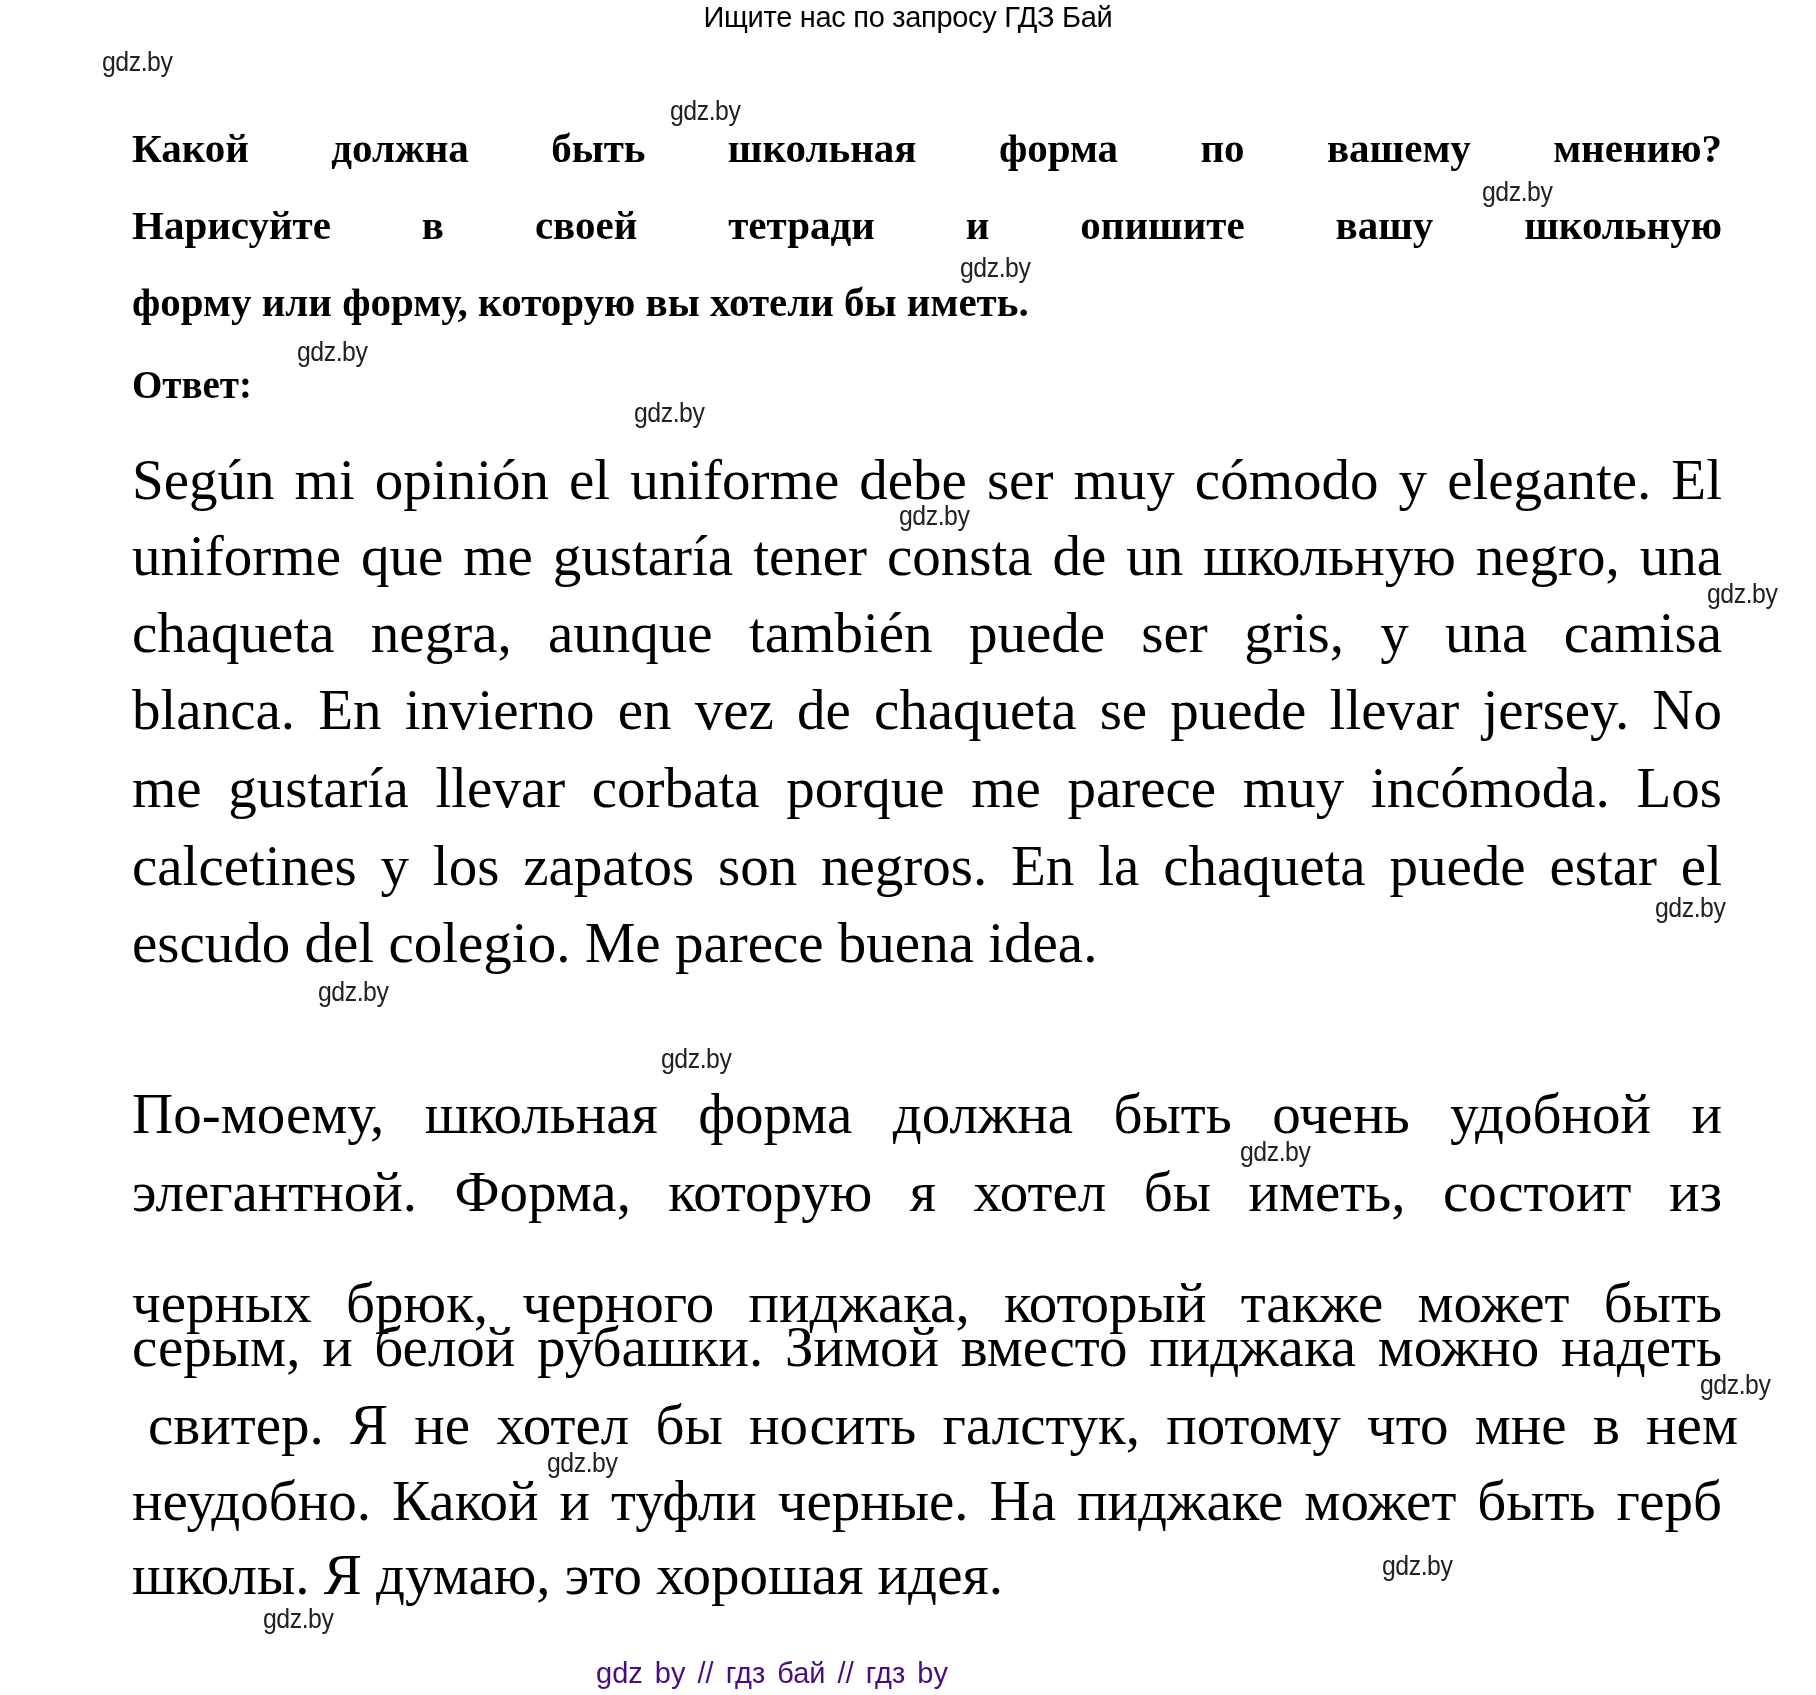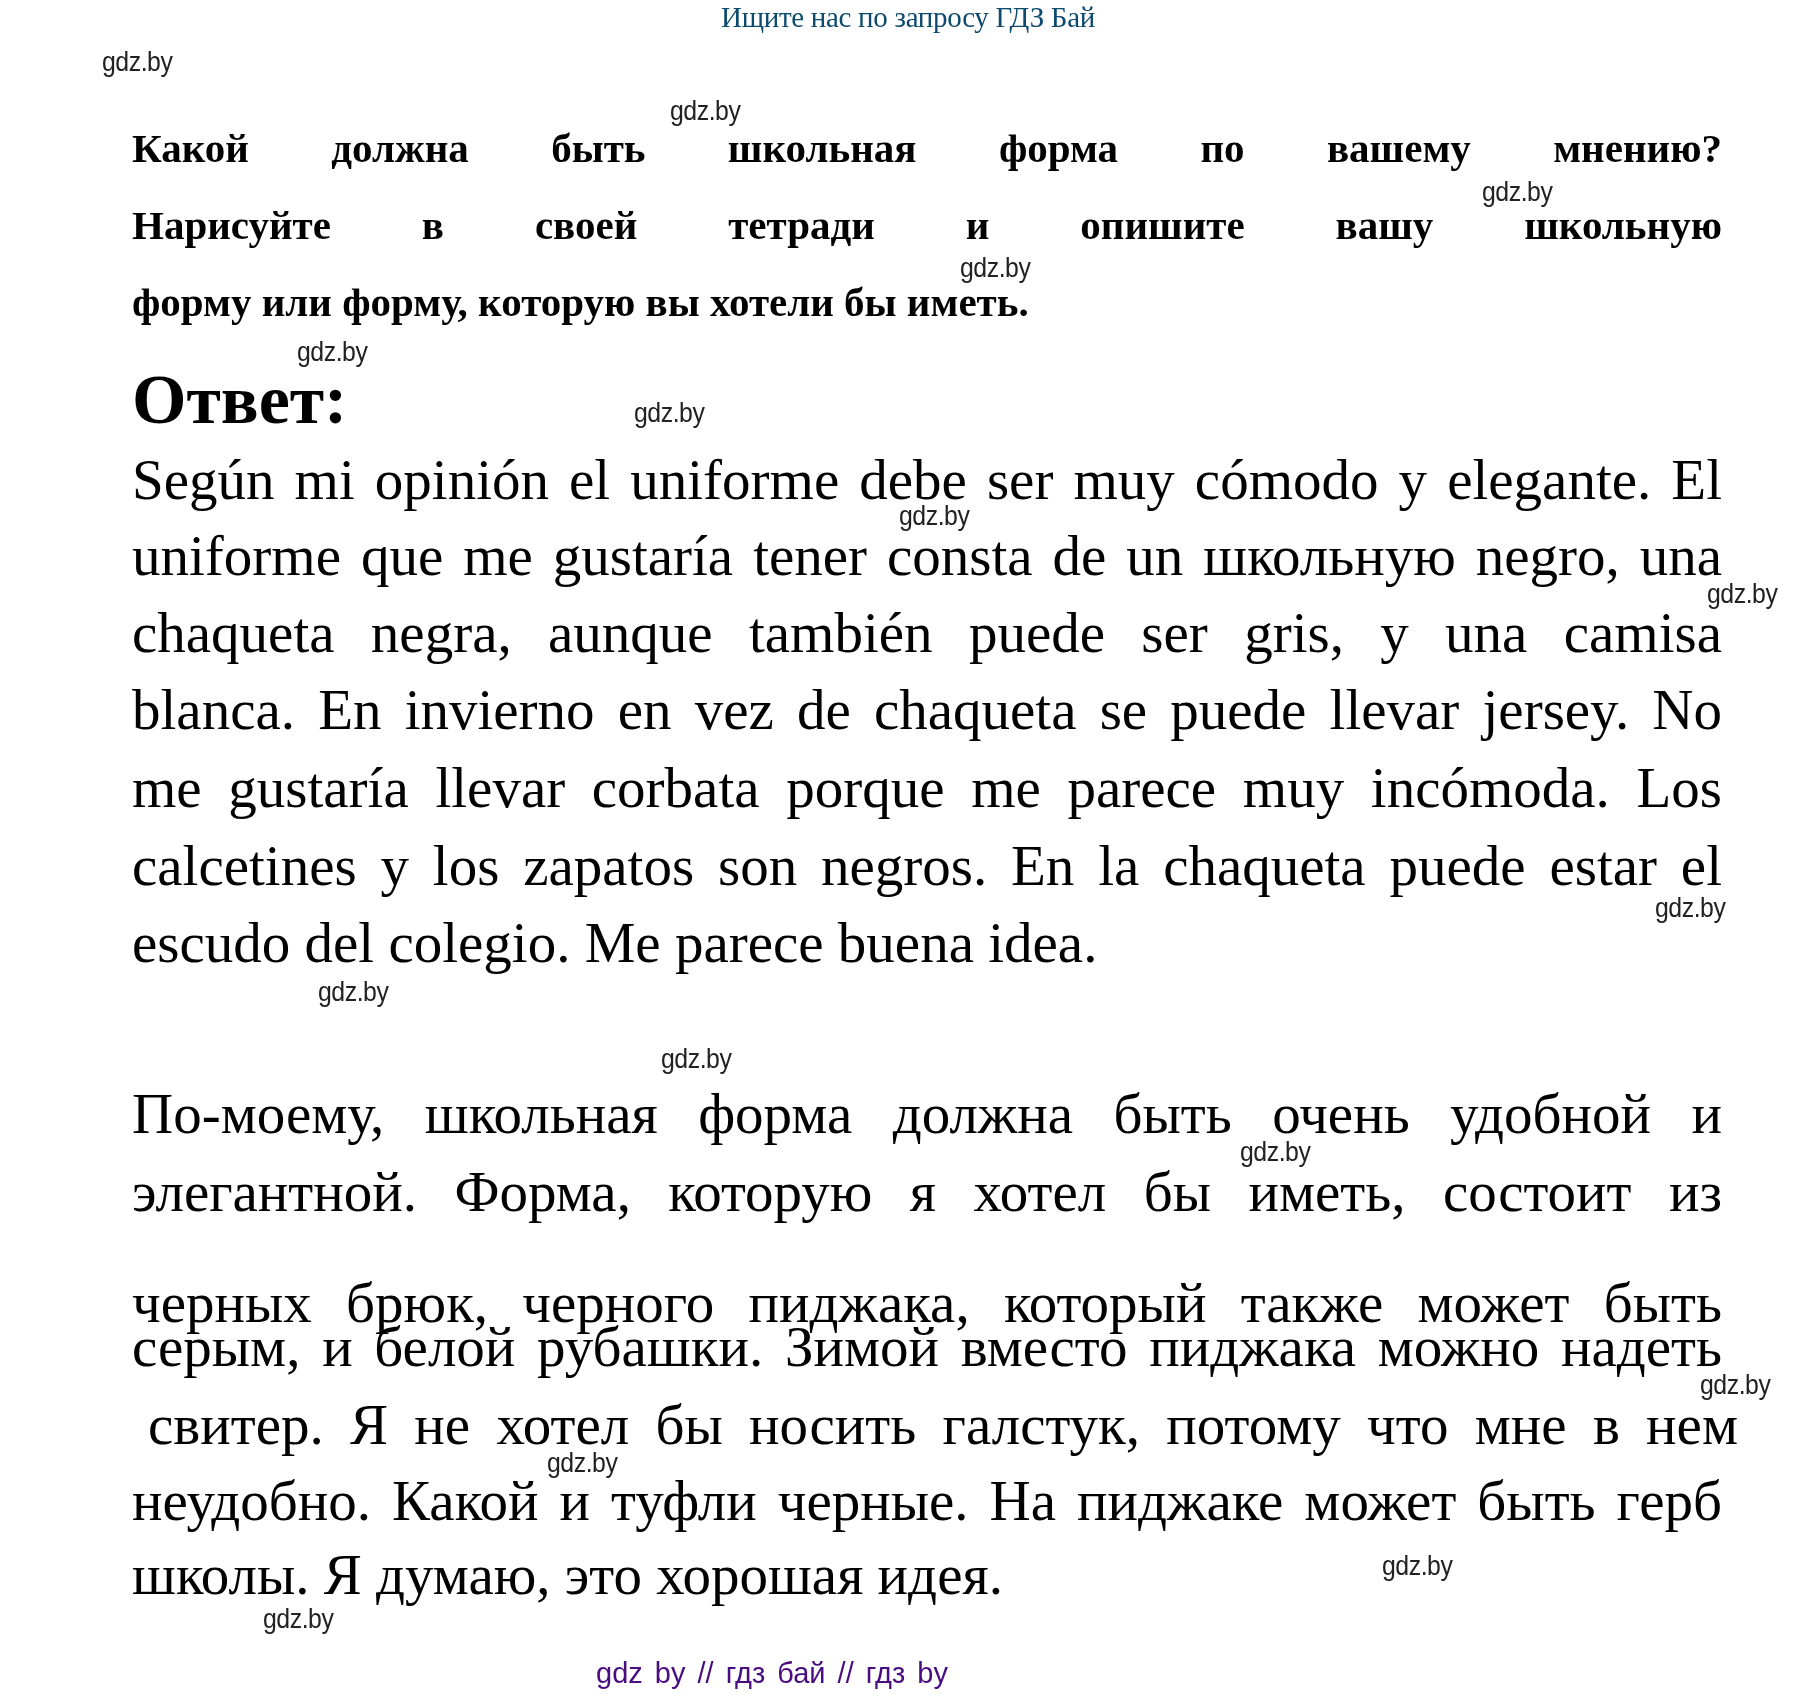--- a/index.html
+++ b/index.html
@@ -1,37 +1,37 @@
 <!DOCTYPE html>
 <html><head>
 <meta charset="utf-8">
 <style>
   html, body { margin: 0; padding: 0; background: #ffffff; }
   body { width: 1816px; height: 1695px; position: relative; overflow: hidden; }
   .header-banner {
     position: absolute; left: 0; top: 0; width: 1816px; height: 36px;
-    text-align: center; font-family: Liberation Serif, serif;
-    font-size: 29px; line-height: 34px; color: #0c4a6e;
+    text-align: center; font-family: Liberation Sans, sans-serif;
+    font-size: 29px; line-height: 34px; color: #000000;
     letter-spacing: -0.3px;
   }
   .footer-banner {
     position: absolute; left: 0; top: 1656px; width: 1544px; height: 36px;
     text-align: center; font-family: "Liberation Sans", sans-serif;
     font-size: 29px; line-height: 34px; color: #4a0d80;
     word-spacing: 4px;
   }
   .line {
     position: absolute; left: 132px; width: 1590px;
     font-family: "Liberation Serif", serif; color: #000;
     white-space: nowrap; text-align: justify; text-align-last: justify;
     line-height: 1;
   }
   .line.last { text-align-last: left; }
   .title { font-size: 41px; font-weight: bold; }
-  .answer-label { font-size: 70px; font-weight: bold; }
+  .answer-label { font-size: 39px; font-weight: bold; }
   .body { font-size: 57px; }
   .wm {
     position: absolute; font-family: "Liberation Sans", sans-serif;
     font-size: 27px; line-height: 28px; color: #222; letter-spacing: -0.5px;
     transform: scaleX(0.92); transform-origin: left top;
   }
 </style>
 </head>
 <body>
 

